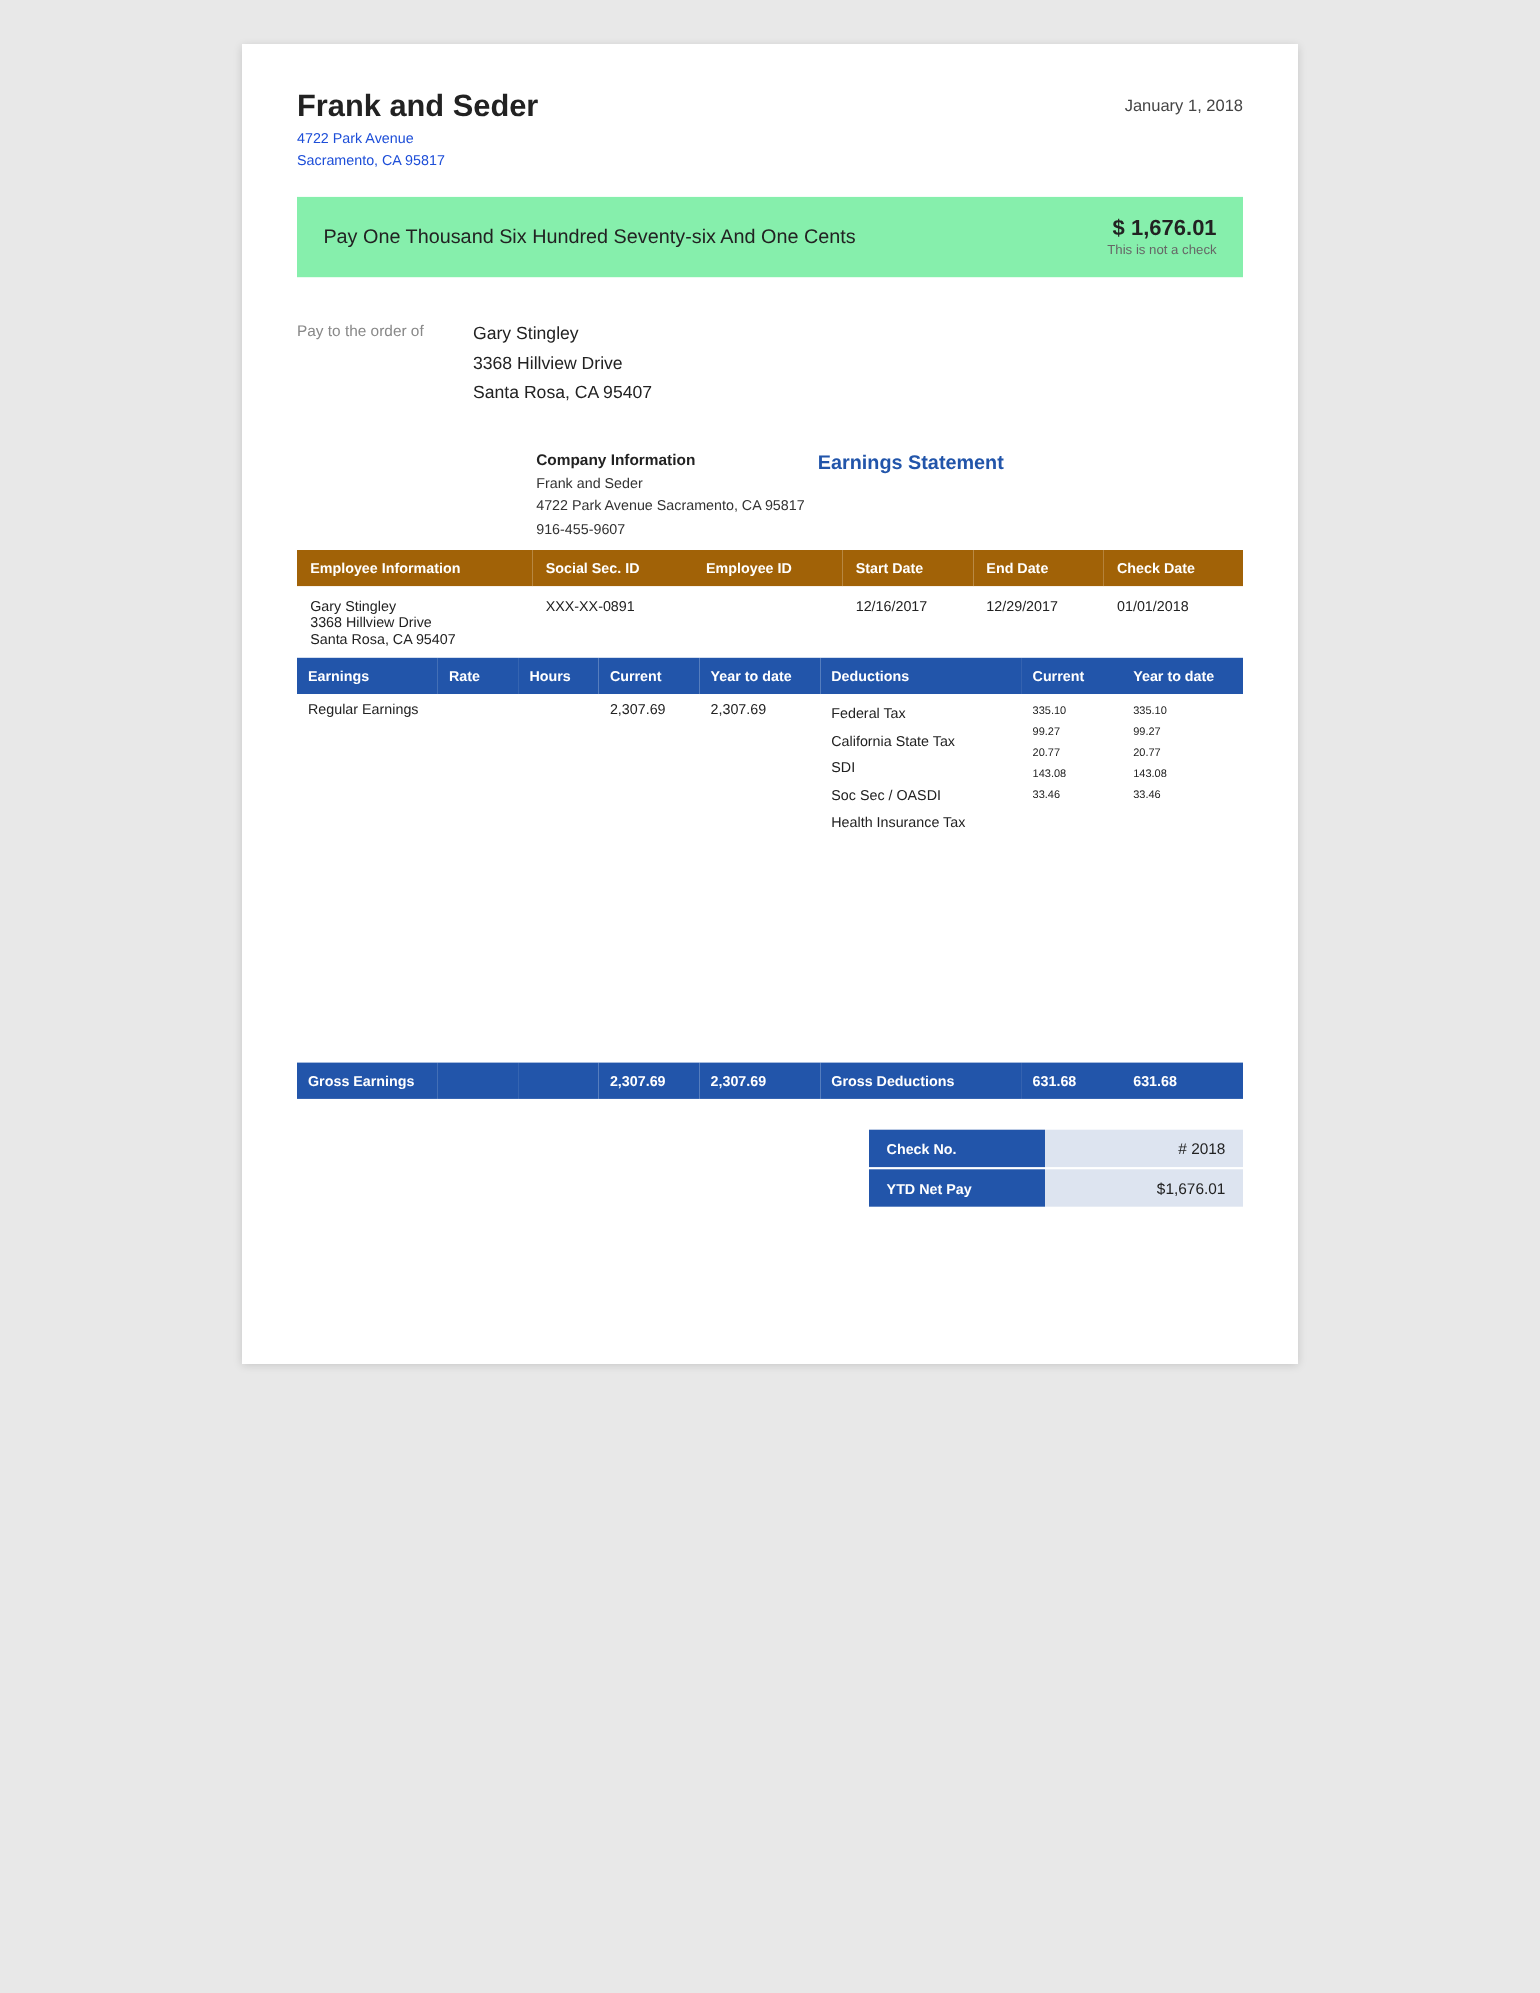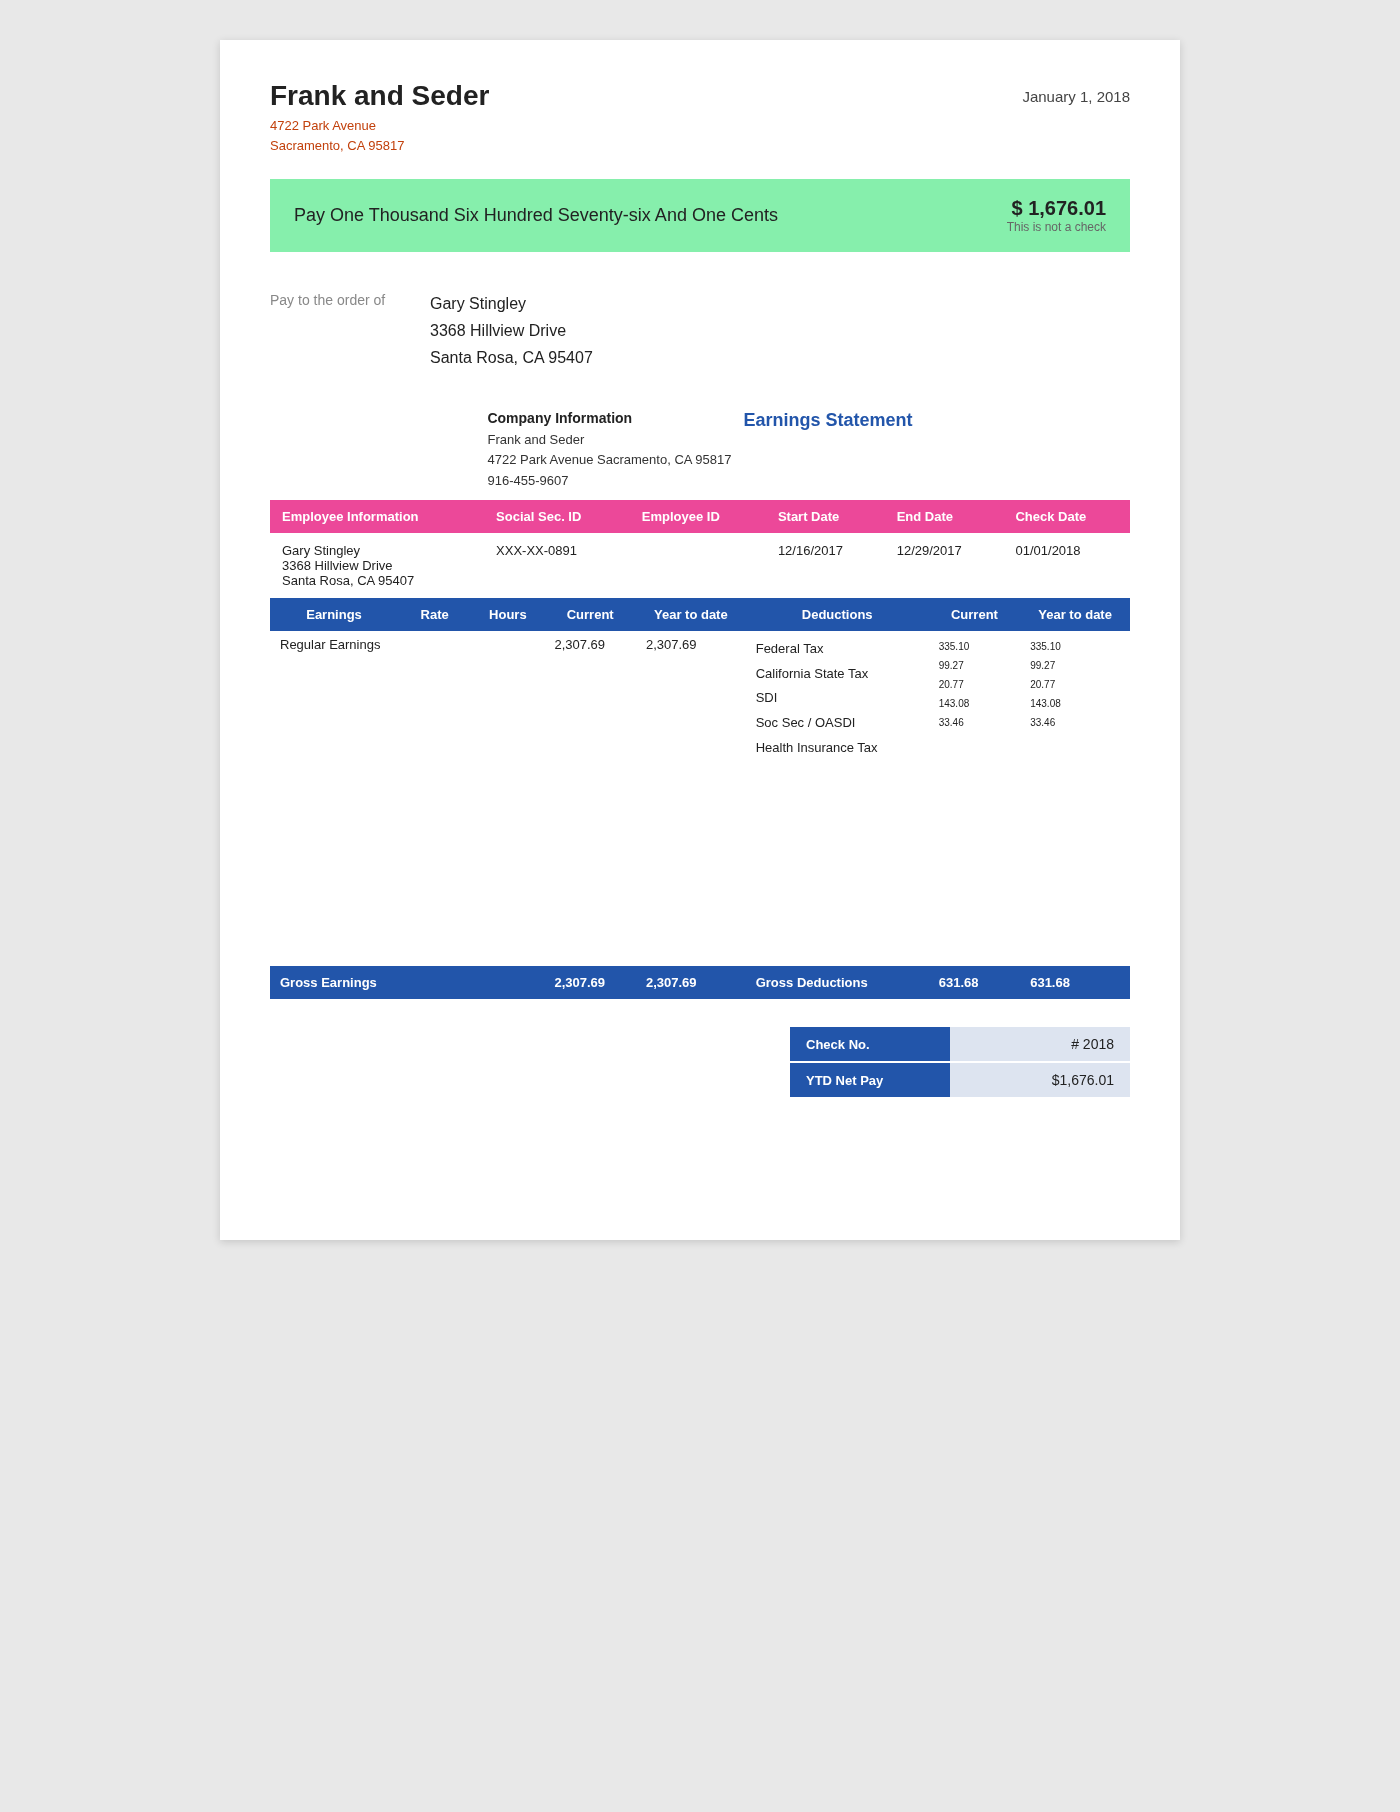--- a/index.html
+++ b/index.html
@@ -28,21 +28,21 @@
       margin-bottom: 24px;
     }
     .company-name {
       font-size: 28px;
       font-weight: bold;
       color: #222;
       margin-bottom: 4px;
     }
     .company-address {
       font-size: 13px;
-      color: #c2410c;
+      color: #1d4ed8;
       line-height: 1.5;
     }
     .header-date {
       font-size: 15px;
       color: #444;
       padding-top: 8px;
     }
 
     
     .pay-banner {
@@ -115,21 +115,21 @@
       text-align: right;
     }
 
     
     .employee-info-table {
       width: 100%;
       border-collapse: collapse;
       margin-bottom: 0;
     }
     .employee-info-table thead tr {
-      background: #ec4899;
+      background: #a16207;
       color: #fff;
     }
     .employee-info-table thead th {
       padding: 9px 12px;
       font-size: 13px;
       font-weight: bold;
       text-align: left;
     }
     .employee-info-table tbody td {
       padding: 10px 12px;
@@ -148,21 +148,21 @@
       border-collapse: collapse;
     }
     .ed-table thead tr {
       background: #2255aa;
       color: #fff;
     }
     .ed-table thead th {
       padding: 9px 10px;
       font-size: 13px;
       font-weight: bold;
-      text-align: center;
+      text-align: left;
       white-space: nowrap;
     }
     .ed-table tbody tr td {
       padding: 6px 10px;
       font-size: 13px;
       color: #222;
       background: #fff;
       vertical-align: top;
       border-bottom: none;
     }

